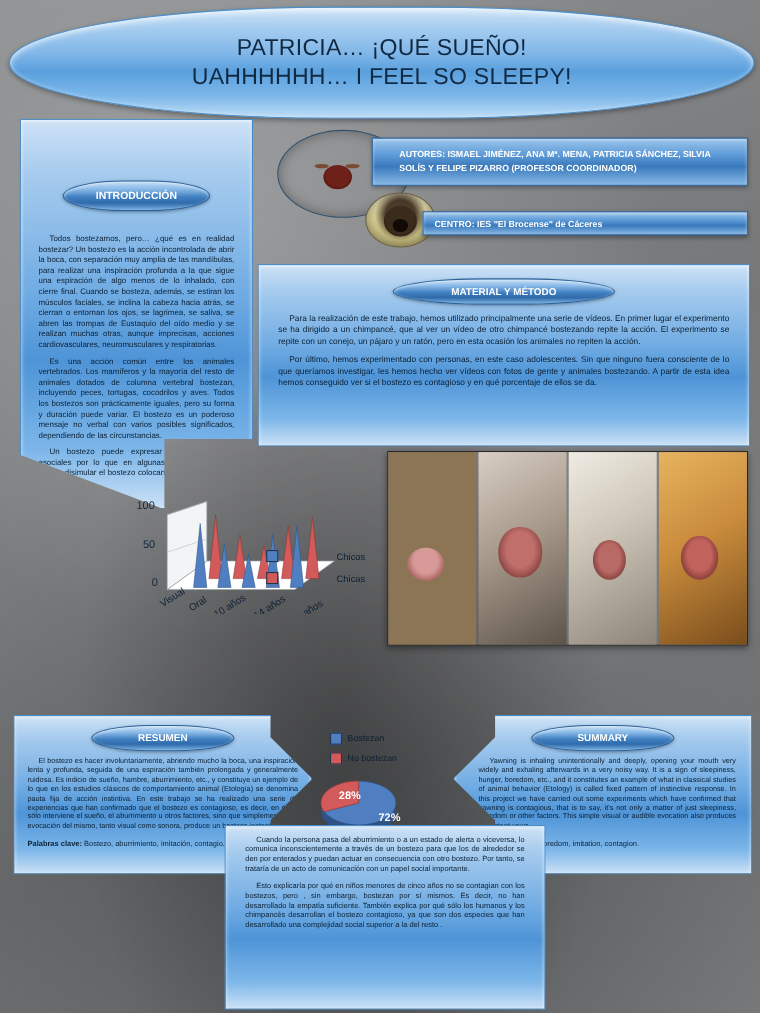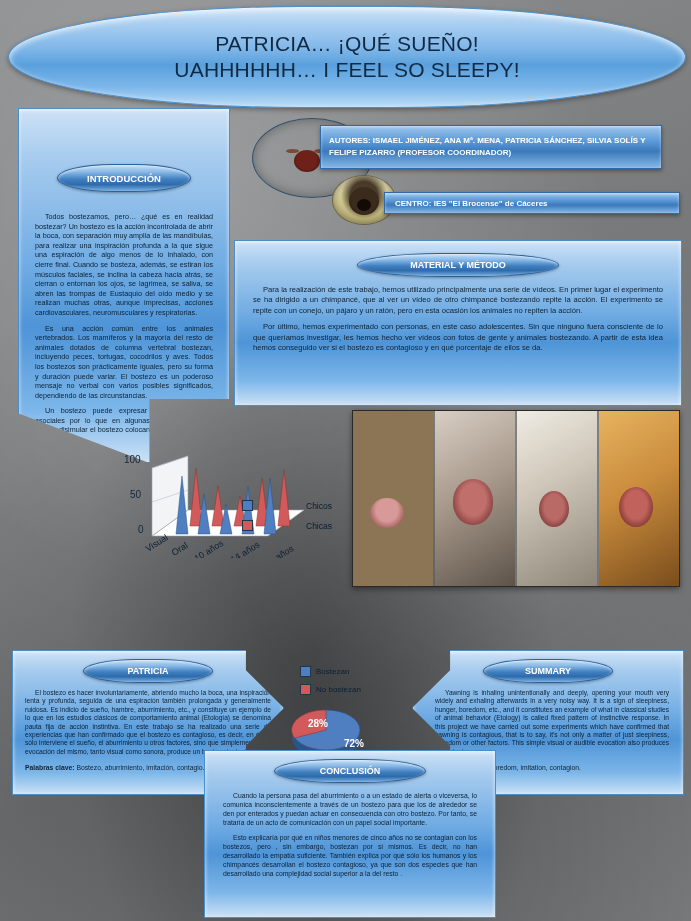--- a/index.html
+++ b/index.html
@@ -72,25 +72,25 @@
   }
   
   #introPanel{
     clip-path:polygon(0 0, 100% 0, 100% 82%, 62% 82%, 62% 100%, 0 86%);
   }
   #introPanel .ribbon{width:132px;height:26px;margin-top:55px;font-size:9.5px;}
   #introPanel .body-text{padding:20px 16px 0 16px;}
 
   
   .authors{
-    position:absolute;left:320px;top:125px;width:342px;height:44px;
+    position:absolute;left:338px;top:125px;width:342px;height:44px;
     background:linear-gradient(180deg,#9cc6ec 0%,#5e9bd8 35%,#3a79bb 60%,#86b8e6 100%);
     border:1px solid #2f6aa8;
     color:#fff;font-size:8px;font-weight:bold;line-height:12px;
-    display:flex;align-items:center;padding:0 8px;box-sizing:border-box;
+    display:flex;align-items:center;padding:0 24px;box-sizing:border-box;
     box-shadow:inset 0 1px 3px rgba(255,255,255,.5),0 2px 4px rgba(0,0,0,.35);
   }
   .centro{
     position:absolute;left:384px;top:192px;width:296px;height:22px;
     background:linear-gradient(180deg,#9cc6ec 0%,#5e9bd8 35%,#3a79bb 60%,#86b8e6 100%);
     border:1px solid #2f6aa8;
     color:#fff;font-size:8px;font-weight:bold;
     display:flex;align-items:center;padding:0 10px;box-sizing:border-box;
     box-shadow:inset 0 1px 3px rgba(255,255,255,.5),0 2px 4px rgba(0,0,0,.35);
   }
@@ -317,21 +317,21 @@
       </div>
     <div class="ph ph3">
         <div class="mouth"></div>
       </div>
     <div class="ph ph4">
         <div class="mouth"></div>
       </div>
   </div>
 
   <div class="panel" id="resumenPanel">
-    <div class="ribbon">PATRICIA</div>
+    <div class="ribbon">RESUMEN</div>
     <div class="body-text">
       <p>El bostezo es hacer involuntariamente, abriendo mucho la boca, una inspiración lenta y profunda, seguida de una espiración también prolongada y generalmente ruidosa. Es indicio de sueño, hambre, aburrimiento, etc., y constituye un ejemplo de lo que en los estudios clásicos de comportamiento animal (Etología) se denomina pauta fija de acción instintiva. En este trabajo se ha realizado una serie de experiencias que han confirmado que el bostezo es contagioso, es decir, en él no sólo interviene el sueño, el aburrimiento u otros factores, sino que simplemente una evocación del mismo, tanto visual como sonora, produce un bostezo instantáneo.</p>
     </div>
     <div class="kw">
       <b>Palabras clave:</b>
       <span>Bostezo, aburrimiento, imitación, contagio.</span>
     </div>
   </div>
 
   <div class="panel" id="summaryPanel">
@@ -359,20 +359,19 @@
   <svg class="pie" viewBox="0 0 96 64">
     <ellipse cx="48" cy="38" rx="34" ry="20" fill="#2f5287"></ellipse>
     <path d="M48 34 L82 34 A34 20 0 0 1 20 26 Z" fill="#3a5f99"></path>
     <ellipse cx="48" cy="30" rx="34" ry="20" fill="#4f7ec1" stroke="#2f5287" stroke-width="0.6"></ellipse>
     <path d="M48 30 L48 10 A34 20 0 0 0 16.5 38 Z" fill="#d35a5a" stroke="#8d3432" stroke-width="0.6"></path>
   </svg>
   <div class="lab28">28%</div>
   <div class="lab72">72%</div>
 
   <div class="panel" id="conclusionPanel">
-    <div class="ribbon">CONCLUSIÓN</div>
     <div class="body-text">
       <p>Cuando la persona pasa del aburrimiento o a un estado de alerta o viceversa, lo comunica inconscientemente a través de un bostezo para que los de alrededor se den por enterados y puedan actuar en consecuencia con otro bostezo. Por tanto, se trataría de un acto de comunicación con un papel social importante.</p>
       <p>Esto explicaría por qué en niños  menores de cinco años no se contagian con los bostezos, pero , sin embargo, bostezan por sí mismos. Es decir, no han desarrollado la empatía suficiente. También explica por qué sólo los humanos y los chimpancés desarrollan el bostezo contagioso, ya que son dos especies que han desarrollado una complejidad social superior a la del resto .</p>
     </div>
   </div>
 
 </div>
 
 </body></html>

